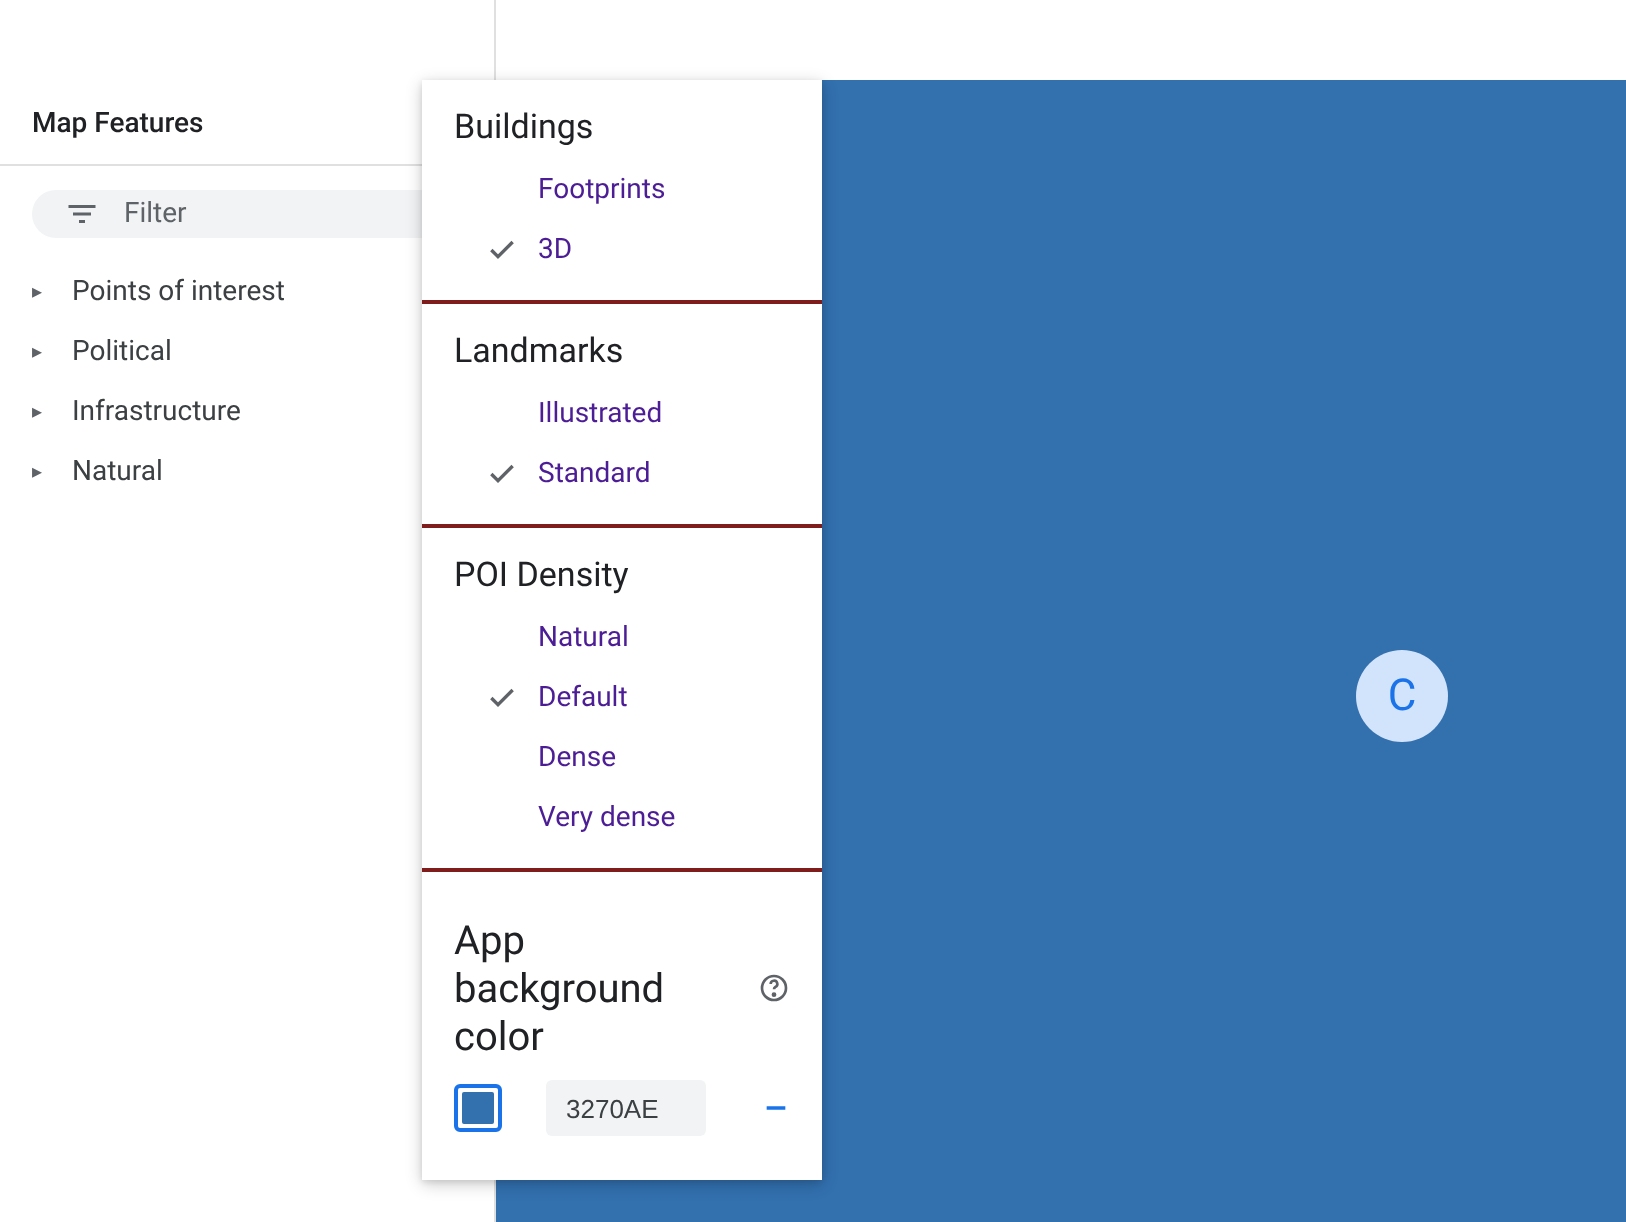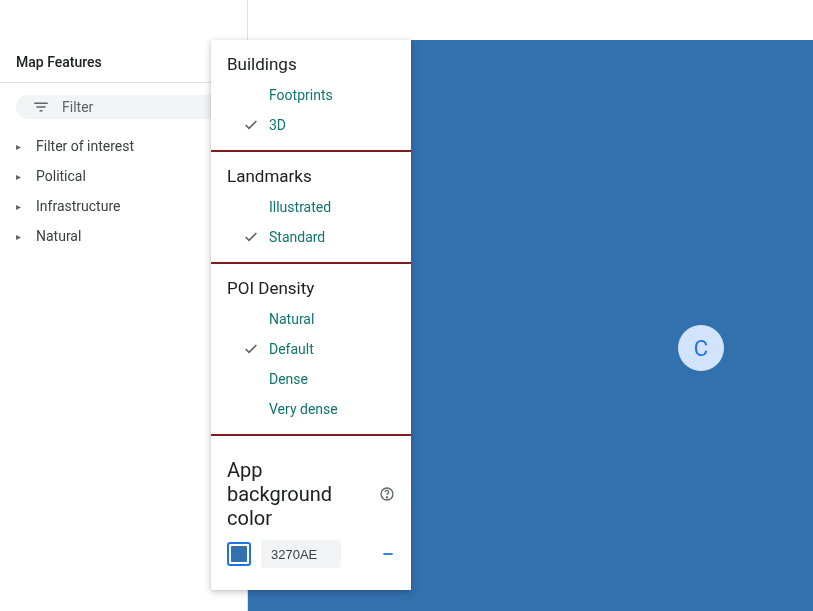--- a/index.html
+++ b/index.html
@@ -16,31 +16,31 @@
   .tree { padding: 8px 0; }
   .tree-item { display: flex; align-items: center; gap: 10px; padding: 7px 16px; font-size: 14px; color: #3c4043; cursor: pointer; }
   .tree-item .caret { color: #5f6368; font-size: 10px; width: 10px; }
   .canvas { flex: 1; position: relative; padding-top: 40px; }
   .map-area { position: absolute; left: 0; right: 0; top: 40px; bottom: 0; background: var(--bg); }
   .center-badge { position: absolute; width: 46px; height: 46px; border-radius: 50%; background: #d2e3fc; color: #1a73e8; display: flex; align-items: center; justify-content: center; font-size: 22px; font-weight: 400; left: 430px; top: 325px; }
   .popover { position: absolute; left: 211px; top: 40px; width: 200px; background: #fff; box-shadow: 0 2px 8px rgba(0,0,0,0.2), 0 1px 3px rgba(0,0,0,0.1); z-index: 10; padding-top: 14px; padding-bottom: 12px; }
   .section { padding: 0 0 10px; }
   .section + .section { border-top: 2px solid #7f1d1d; padding-top: 14px; }
   .section-title { font-size: 17px; color: #202124; padding: 0 16px 6px; }
-  .option { display: flex; gap: 10px; padding: 7px 16px 7px 32px; font-size: 14px; color: #0f766e; cursor: pointer; }
+  .option { display: flex; gap: 10px; padding: 7px 16px 7px 32px; font-size: 14px; color: #4c1d95; cursor: pointer; }
   .option .check { width: 16px; display: flex; align-items: center; justify-content: center; color: #5f6368; }
   .option .check svg { width: 16px; height: 16px; }
   .option .label { flex: 1; }
   .bgcolor-row { display: flex; align-items: center; gap: 8px; padding: 8px 16px 10px; font-size: 20px; color: #202124; }
   .bgcolor-row .help { margin-left: auto; color: #5f6368; display: flex; }
   .bgcolor-row .help svg { width: 16px; height: 16px; }
   .color-row { display: flex; align-items: center; gap: 10px; padding: 0 16px; }
   .swatch { width: 24px; height: 24px; border: 2px solid #1a73e8; border-radius: 3px; padding: 2px; cursor: pointer; }
   .swatch-inner { width: 100%; height: 100%; background: var(--bg); border-radius: 1px; }
-  .hex-input { flex: 1; height: 28px; border: none; background: #f1f3f4; border-radius: 3px; padding: 0 10px; font-size: 13px; color: #3c4043; outline: none; max-width: 80px; }
+  .hex-input { flex: 1; height: 28px; border: none; background: #f1f3f4; border-radius: 3px; padding: 0 10px; font-size: 13px; color: #3c4043; outline: none; max-width: 80px; margin-left: 12px; }
   .remove-color { margin-left: auto; color: #1a73e8; cursor: pointer; display: flex; }
   .remove-color svg { width: 14px; height: 14px; }
 </style>
 </head>
 <body>
 
 <div class="root" style="--bg:#3270AE">
   <div class="sidebar">
     <div class="sidebar-header">
       <div class="sidebar-title">Map Features</div>
@@ -55,21 +55,21 @@
       <div class="filter">
         <svg viewBox="0 0 24 24" fill="currentColor">
             <path d="M10 18h4v-2h-4v2zM3 6v2h18V6H3zm3 7h12v-2H6v2z"></path>
           </svg>
         <span>Filter</span>
       </div>
     </div>
     <div class="tree">
       <div class="tree-item">
         <span class="caret">▸</span>
-        <span>Filter of interest</span>
+        <span>Points of interest</span>
       </div>
       <div class="tree-item">
         <span class="caret">▸</span>
         <span>Political</span>
       </div>
       <div class="tree-item">
         <span class="caret">▸</span>
         <span>Infrastructure</span>
       </div>
       <div class="tree-item">

